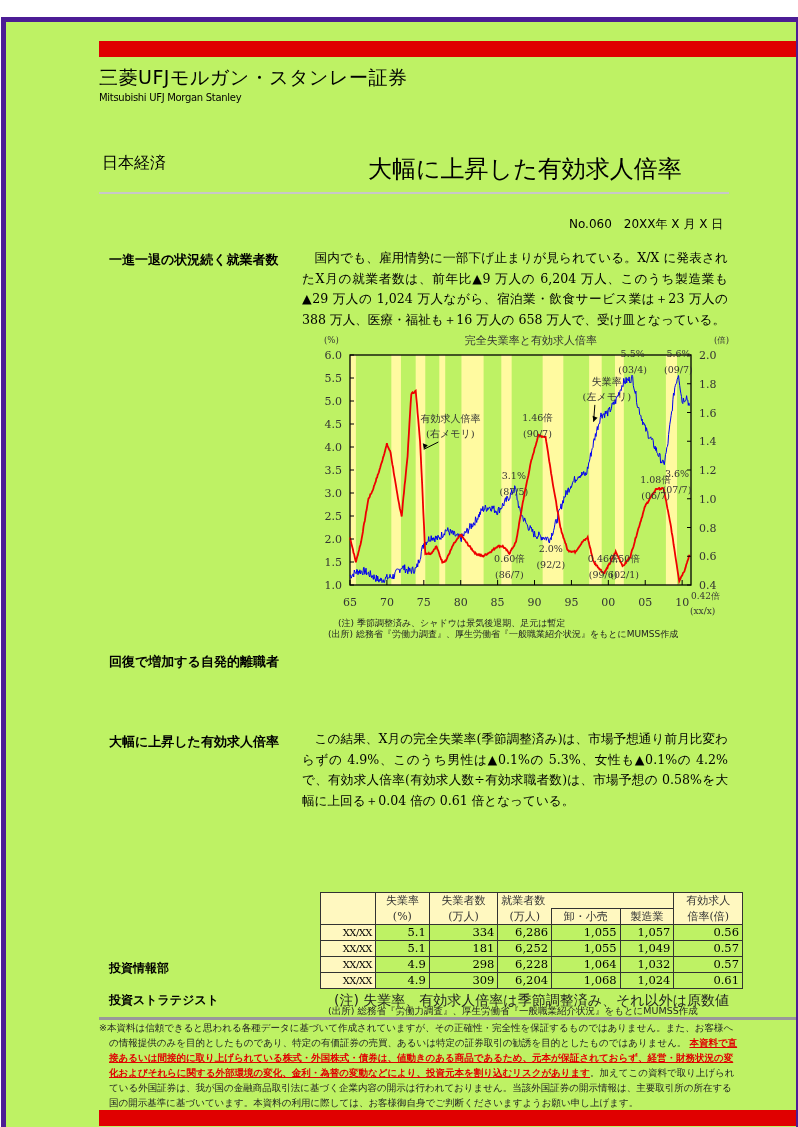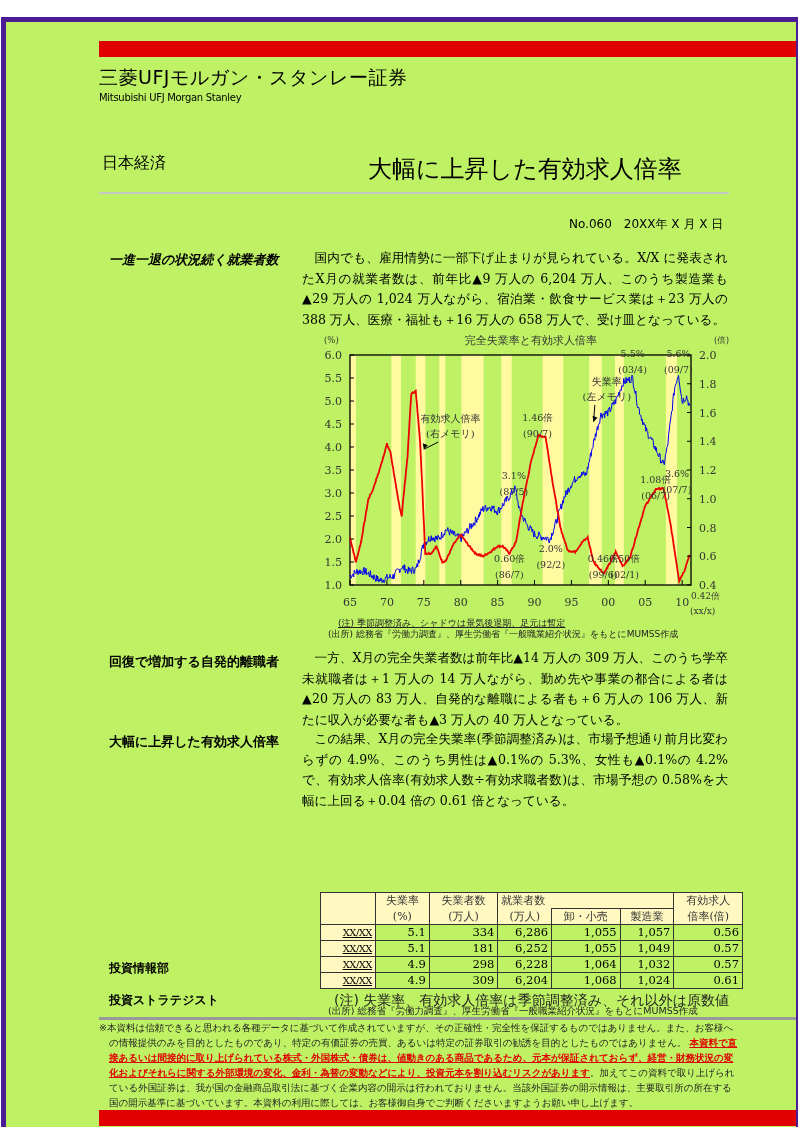--- a/index.html
+++ b/index.html
@@ -14,21 +14,21 @@
   .h-cat{font-size:16px;}
   .h-title{font-size:24px;}
   .rule{height:2px;background:#c8c8c8;}
   .sidehead{font-weight:bold;font-size:13px;}
   .body{font-family:"DejaVu Serif",serif;font-size:12.6px;line-height:20.5px;text-align:justify;}
   .body p{margin:0;text-indent:1em;}
   .small{font-size:9px;font-family:"DejaVu Sans",sans-serif;color:#222;}
   table.t{border-collapse:collapse;font-family:"DejaVu Serif",serif;font-size:11.5px;}
   table.t td{border:1px solid #333;padding:0 3px;height:15px;line-height:15px;}
   table.t .hd{background:#fff8c0;color:#333;text-align:center;font-size:11px;}
-  table.t .lab{background:#fff8c0;text-align:right;font-size:10px;letter-spacing:-0.5px;text-decoration:underline;}
+  table.t .lab{background:#fff8c0;text-align:right;font-size:10px;letter-spacing:-0.5px;}
   table.t .num{text-align:right;}
   .disc{font-size:9.5px;line-height:15px;color:#222;}
   .disc .red{color:#e00000;font-weight:bold;text-decoration:underline;}
   svg text{font-family:"DejaVu Serif",serif;}
 </style>
 </head>
 <body>
 
 <div class="page">
 
@@ -37,21 +37,21 @@
   <div class="abs logo-jp" style="left:93px;top:43px;">三菱UFJモルガン・スタンレー証券</div>
   <div class="abs logo-en" style="left:93px;top:70px;">Mitsubishi UFJ Morgan Stanley</div>
 
 
   <div class="abs h-cat" style="left:96px;top:131px;">日本経済</div>
   <div class="abs h-title" style="left:362px;top:131px;">大幅に上昇した有効求人倍率</div>
   <div class="abs rule" style="left:93px;top:170px;width:630px;"></div>
 
   <div class="abs" style="left:563px;top:194px;font-size:12px;">No.060　20XX年 X 月 X 日</div>
 
-  <div class="abs sidehead" style="left:103px;top:229px;font-style:italic;">一進一退の状況続く就業者数</div>
+  <div class="abs sidehead" style="left:103px;top:229px;">一進一退の状況続く就業者数</div>
   <div class="abs body" style="left:296px;top:226px;width:426px;">
     <p>国内でも、雇用情勢に一部下げ止まりが見られている。X/X に発表されたX月の就業者数は、前年比▲9 万人の 6,204 万人、このうち製造業も▲29 万人の 1,024 万人ながら、宿泊業・飲食サービス業は＋23 万人の 388 万人、医療・福祉も＋16 万人の 658 万人で、受け皿となっている。</p>
   </div>
 
   <svg class="abs" id="chart" style="left:300px;top:305px;" width="440" height="310">
     <g id="bands">
         <rect x="44" y="28" width="5.904761904761564" height="230" fill="#fffaa0"></rect>
         <rect x="85.33333333333262" y="28" width="9.595238095239424" height="230" fill="#fffaa0"></rect>
         <rect x="109.6904761904768" y="28" width="9.595238095237747" height="230" fill="#fffaa0"></rect>
         <rect x="133.30952380952306" y="28" width="5.904761904763234" height="230" fill="#fffaa0"></rect>
@@ -158,27 +158,24 @@
         <text x="144.3809523809516" y="110" text-anchor="middle" font-size="10" fill="#333">(右メモリ)</text>
         <line x1="132.3809523809516" y1="115" x2="117.80952380952374" y2="122.29999999999998" stroke="#000" stroke-width="1"></line>
         <polygon points="117.80952380952374,122.29999999999998 116.80952380952374,116.29999999999998 121.80952380952374,118.29999999999998" fill="#000"></polygon>
         <text x="300.85714285714226" y="57.900000000000034" text-anchor="middle" font-size="10" fill="#333">失業率</text>
         <text x="300.85714285714226" y="72.90000000000003" text-anchor="middle" font-size="10" fill="#333">(左メモリ)</text>
         <line x1="288.85714285714226" y1="77.90000000000003" x2="287.5714285714283" y2="94.70000000000002" stroke="#000" stroke-width="1"></line>
         <polygon points="287.5714285714283,94.70000000000002 286.5714285714283,88.70000000000002 291.5714285714283,90.70000000000002" fill="#000"></polygon>
       </g>
     <text x="384" y="287" font-size="9" fill="#333">(xx/x)</text>
   </svg>
-  <div class="abs small" style="left:332px;top:595px;text-decoration:underline;">(注) 季節調整済み、シャドウは景気後退期、足元は暫定</div>
+  <div class="abs small" style="left:332px;top:595px;">(注) 季節調整済み、シャドウは景気後退期、足元は暫定</div>
   <div class="abs small" style="left:322px;top:606px;">(出所) 総務省『労働力調査』、厚生労働省『一般職業紹介状況』をもとにMUMSS作成</div>
 
   <div class="abs sidehead" style="left:103px;top:631px;">回復で増加する自発的離職者</div>
-  <div class="abs body" style="left:296px;top:626px;width:426px;">
-    <p>一方、X月の完全失業者数は前年比▲14 万人の 309 万人、このうち学卒未就職者は＋1 万人の 14 万人ながら、勤め先や事業の都合による者は▲20 万人の 83 万人、自発的な離職による者も＋6 万人の 106 万人、新たに収入が必要な者も▲3 万人の 40 万人となっている。</p>
-  </div>
 
   <div class="abs sidehead" style="left:103px;top:711px;">大幅に上昇した有効求人倍率</div>
   <div class="abs body" style="left:296px;top:707px;width:426px;">
     <p>この結果、X月の完全失業率(季節調整済み)は、市場予想通り前月比変わらずの 4.9%、このうち男性は▲0.1%の 5.3%、女性も▲0.1%の 4.2%で、有効求人倍率(有効求人数÷有効求職者数)は、市場予想の 0.58%を大幅に上回る＋0.04 倍の 0.61 倍となっている。</p>
   </div>
 
   <table class="t abs" style="left:314px;top:870px;width:423px;">
     <tbody>
         <tr>
       <td class="hd" rowspan="2" style="width:48px;"></td>

